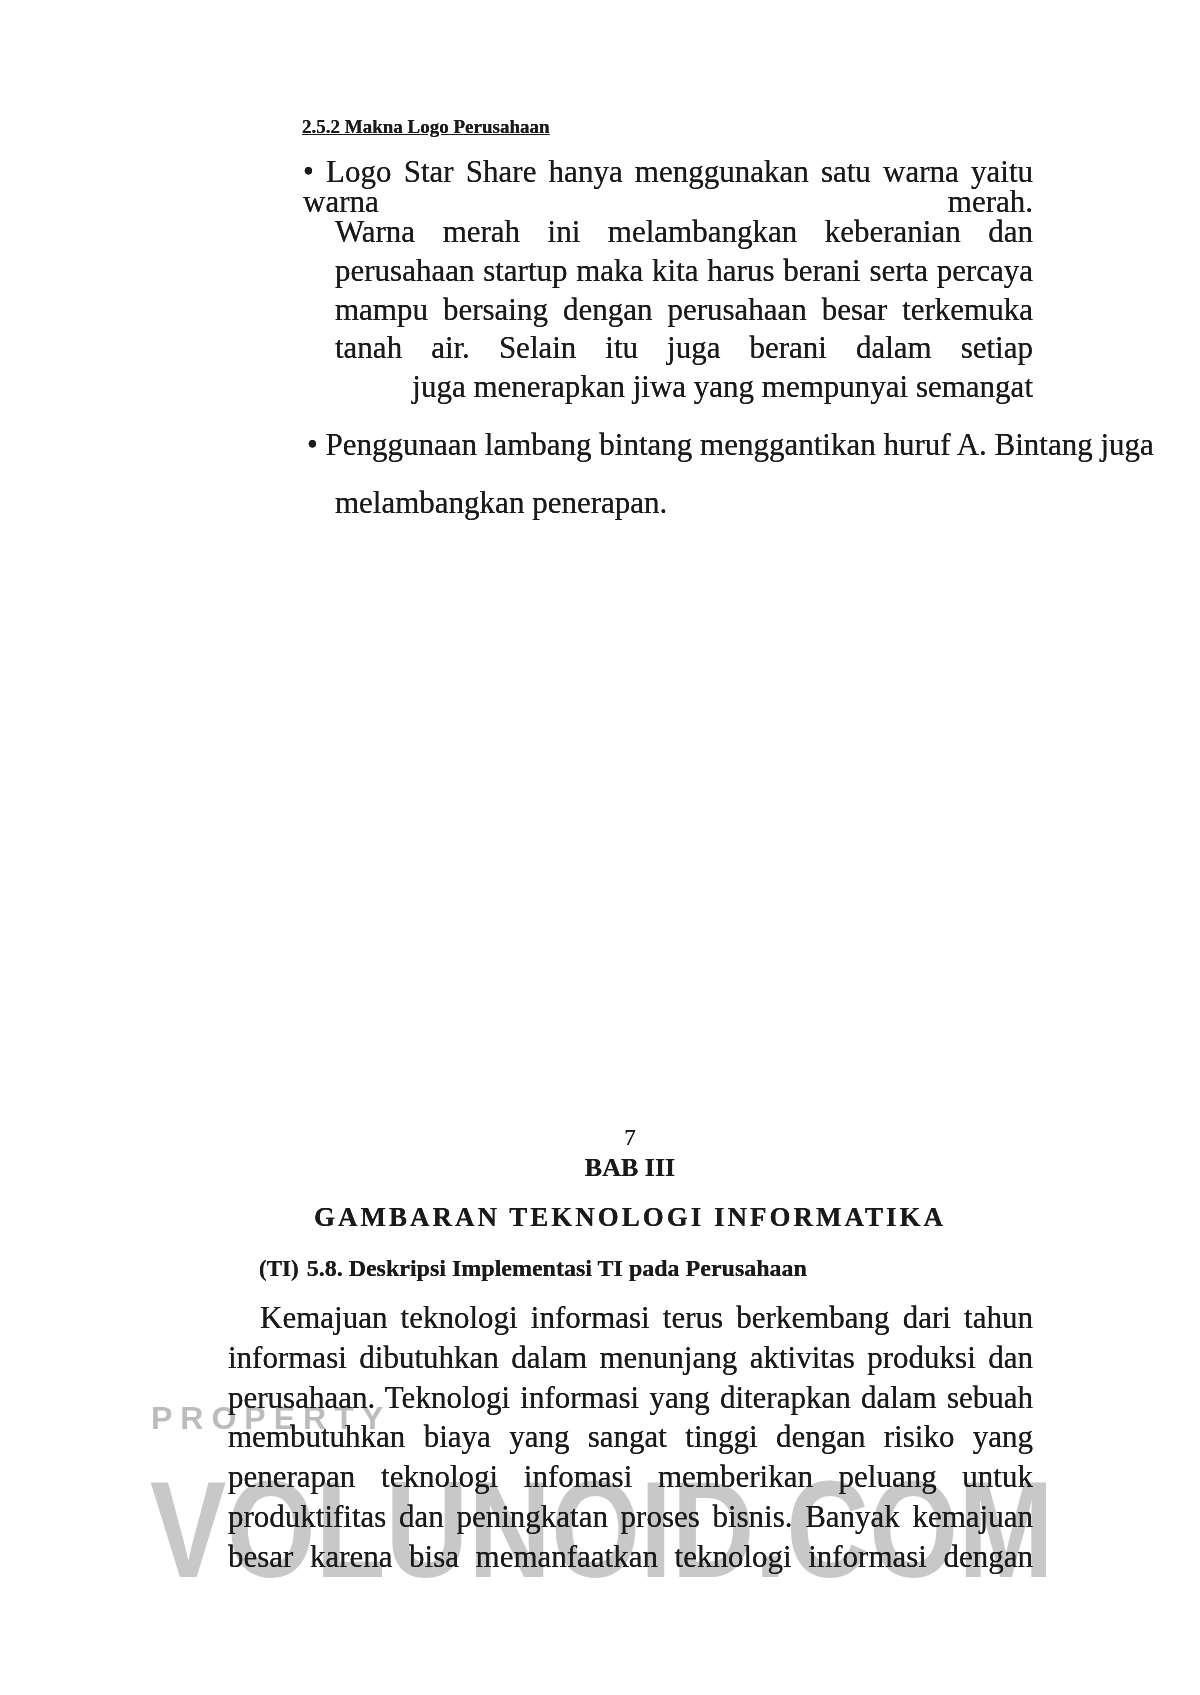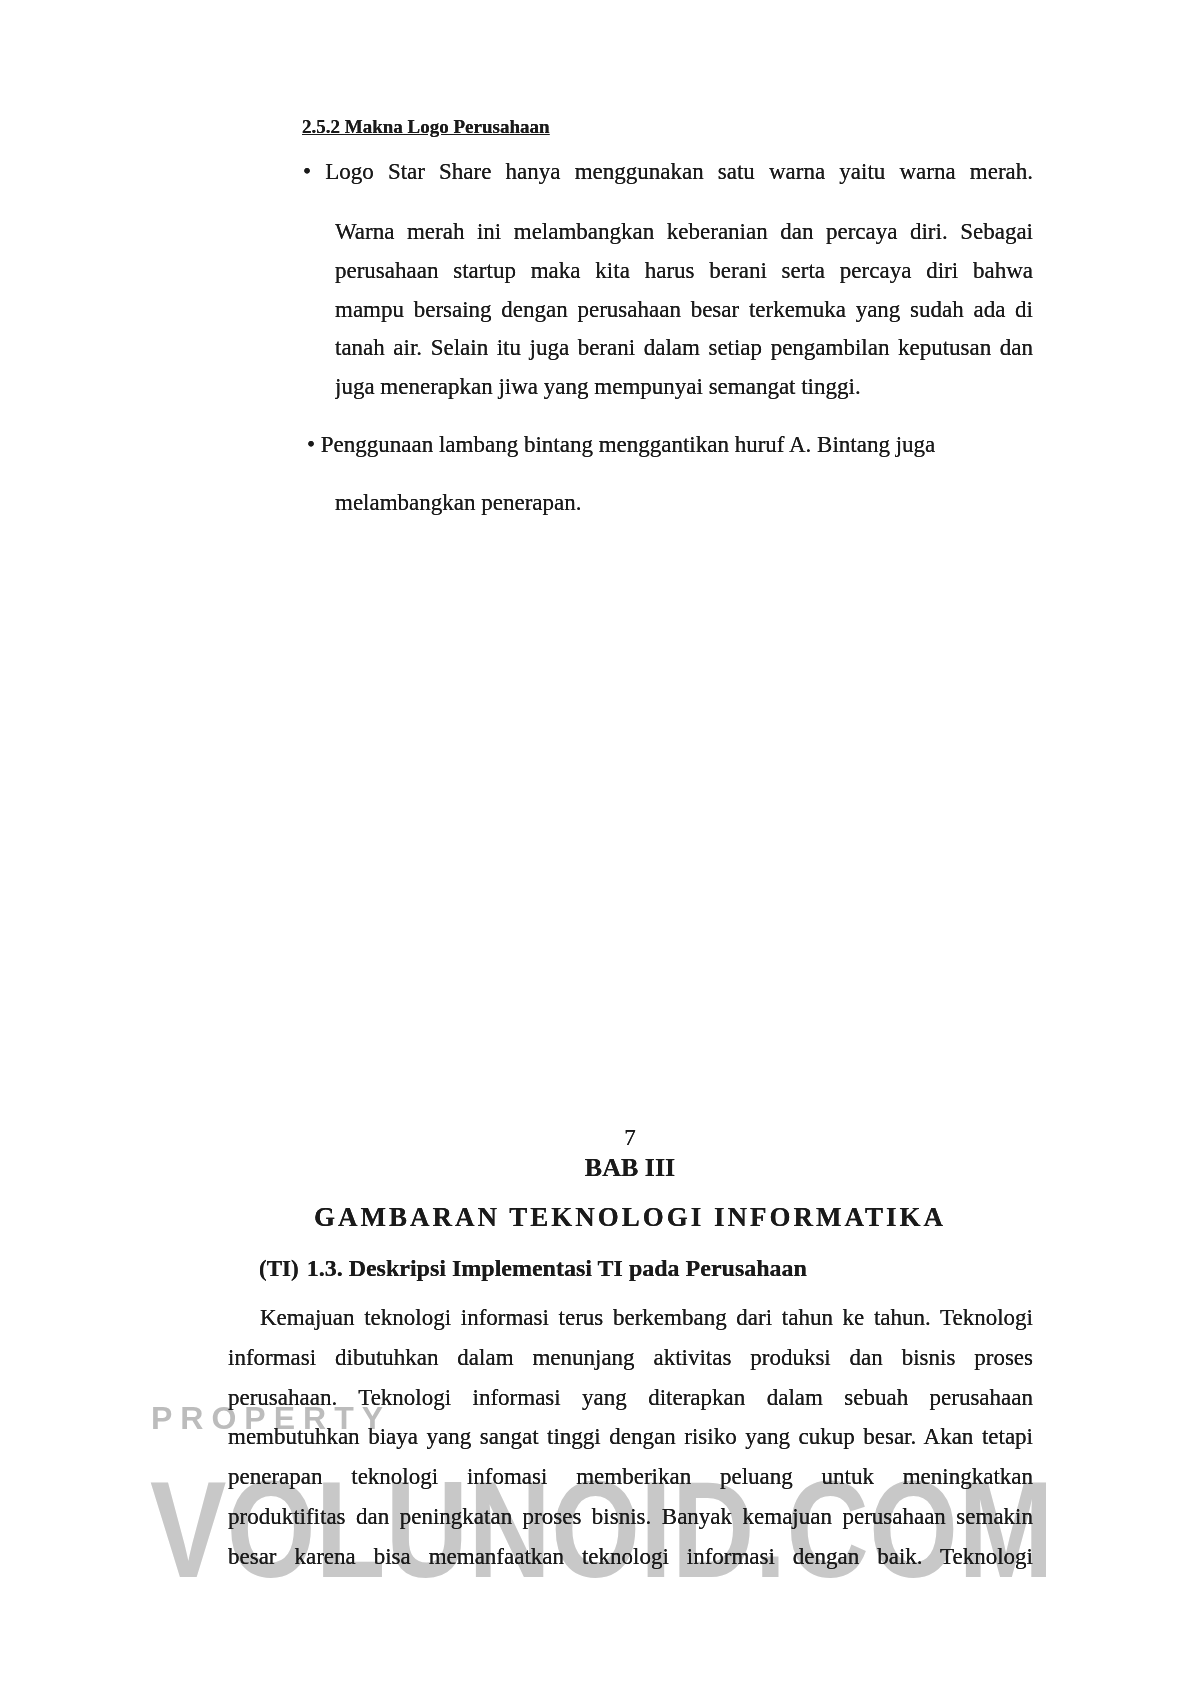--- a/index.html
+++ b/index.html
@@ -43,21 +43,21 @@
     transform: scale(0.83, 1);
     transform-origin: left top;
   }
 
   
   .txt { z-index: 1; }
   .line {
     white-space: nowrap;
   }
   .body-text {
-    font-size: 23px;
+    font-size: 31px;
     text-shadow: 0 0 0.5px currentColor;
   }
   .jpar .pline {
     white-space: normal;
     text-align: justify;
     text-align-last: justify;
     overflow: hidden;
   }
   .jpar .pline.lastline {
     text-align: right;
@@ -145,21 +145,21 @@
 </div>
 
 <div class="abs txt body-text line bullet2">• Penggunaan lambang bintang menggantikan huruf A. Bintang juga</div>
 <div class="abs txt body-text line bullet2-cont">melambangkan penerapan.</div>
 
 <div class="abs txt pagenum">7</div>
 <div class="abs txt bab">BAB III</div>
 <div class="abs txt chapter-title">GAMBARAN TEKNOLOGI INFORMATIKA</div>
 
 <div class="abs txt line sec31">
-  <span class="prefix">(TI)</span><span class="rest">1.3. Deskripsi Implementasi TI pada Perusahaan</span>
+  <span class="prefix">(TI)</span><span class="rest">5.8. Deskripsi Implementasi TI pada Perusahaan</span>
 </div>
 
 <div class="abs txt body-text jpar para2">
   <div class="pline firstline">Kemajuan teknologi informasi terus berkembang dari tahun ke tahun.  Teknologi</div>
   <div class="pline">informasi dibutuhkan dalam menunjang aktivitas produksi dan bisnis  proses</div>
   <div class="pline">perusahaan. Teknologi informasi yang diterapkan dalam sebuah perusahaan</div>
   <div class="pline">membutuhkan biaya yang sangat tinggi dengan risiko yang cukup besar. Akan  tetapi</div>
   <div class="pline">penerapan teknologi infomasi memberikan peluang untuk meningkatkan</div>
   <div class="pline">produktifitas dan peningkatan proses bisnis. Banyak kemajuan perusahaan semakin</div>
   <div class="pline">besar karena bisa memanfaatkan teknologi informasi dengan baik. Teknologi</div>

